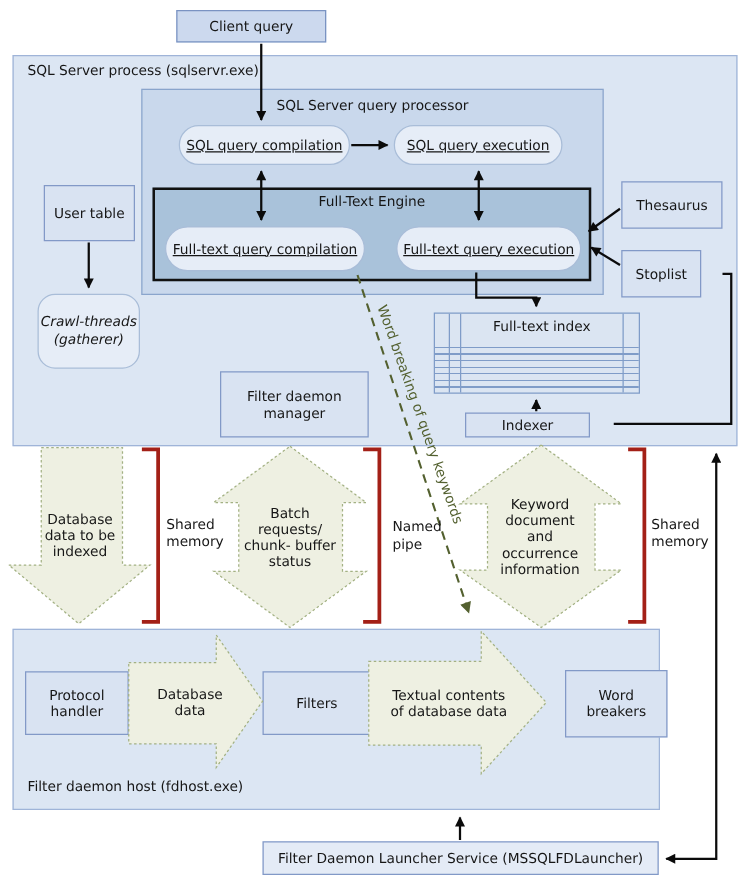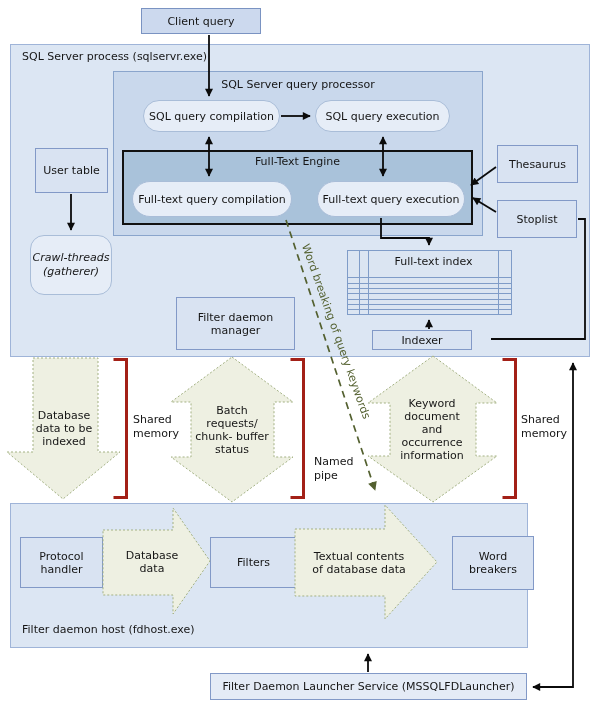--- a/index.html
+++ b/index.html
@@ -6,21 +6,21 @@
   .canvas{position:relative;width:600px;height:710px;background:#fff;
     font-family:"DejaVu Sans","Liberation Sans",sans-serif;font-size:11px;color:#161616;overflow:hidden;}
   .abs{position:absolute;box-sizing:border-box;}
   
   .container{background:var(--container-fill,#dce6f3);border:1px solid var(--container-border,#9fb4d8);}
   .panel{background:var(--panel-fill,#c9d8ec);border:1px solid var(--panel-border,#8aa5cc);}
   .engine{background:var(--engine-fill,#a9c2da);border:2px solid var(--engine-border,#111111);}
   .box{background:var(--box-fill,#d9e3f2);border:1px solid var(--box-border,#8299c7);
     display:flex;align-items:center;justify-content:center;text-align:center;line-height:13px;}
   .stadium{background:var(--stadium-fill,#e6edf7);border:1px solid var(--stadium-border,#a9bdd8);
-    display:flex;align-items:center;justify-content:center;text-align:right;}
+    display:flex;align-items:center;justify-content:center;text-align:right;text-decoration:underline;}
   .rounded{background:var(--stadium-fill,#e6edf7);border:1px solid var(--stadium-border,#a9bdd8);border-radius:14px;
     display:flex;align-items:center;justify-content:center;text-align:center;line-height:14px;font-style:italic;}
   .caption{position:absolute;white-space:nowrap;}
   .center-cap{position:absolute;text-align:center;}
   .lines span{display:block;}
   .arrow-label{position:absolute;text-align:center;line-height:13px;z-index:6;}
   .band-label{position:absolute;line-height:14px;z-index:6;}
   svg.overlay{position:absolute;left:0;top:0;z-index:5;pointer-events:none;}
   .blockarrow{fill:var(--arrow-fill,#eef0e2);stroke:var(--arrow-border,#a3b183);stroke-width:1;stroke-dasharray:2 2;}
   .conn{stroke:var(--arrow-black,#0b0b0b);stroke-width:1.8;fill:none;}
@@ -74,21 +74,21 @@
     </div>
   </div>
 
   <div class="abs box" style="left:141px;top:8px;width:120px;height:26px;background:#ccd9ee;border-color:#7a93c2;">
     <span>Client query</span>
   </div>
 
   <div class="abs box" style="left:497px;top:145px;width:81px;height:38px;">
     <span>Thesaurus</span>
   </div>
-  <div class="abs box" style="left:497px;top:200px;width:80px;height:38px;">
+  <div class="abs box" style="left:497px;top:200px;width:64px;height:38px;">
     <span>Stoplist</span>
   </div>
 
   <div class="abs ft-index" style="left:347px;top:250px;width:165px;height:65px;">
     <div class="vline" style="left:11px;"></div>
     <div class="vline" style="left:20px;"></div>
     <div class="vline" style="right:12px;"></div>
     <div class="hrows"></div>
     <div class="title">Full-text index</div>
   </div>
@@ -101,21 +101,21 @@
     <div>
       <span>Filter daemon</span>
       <span>manager</span>
     </div>
   </div>
 
   <div class="band-label lines" style="left:133px;top:413px;">
     <span>Shared</span>
     <span>memory</span>
   </div>
-  <div class="band-label lines" style="left:314px;top:415px;margin-top:40px;">
+  <div class="band-label lines" style="left:314px;top:415px;">
     <span>Named</span>
     <span>pipe</span>
   </div>
   <div class="band-label lines" style="left:521px;top:413px;">
     <span>Shared</span>
     <span>memory</span>
   </div>
 
   <div class="arrow-label lines" style="left:14px;top:409px;width:100px;">
     <span>Database</span>

